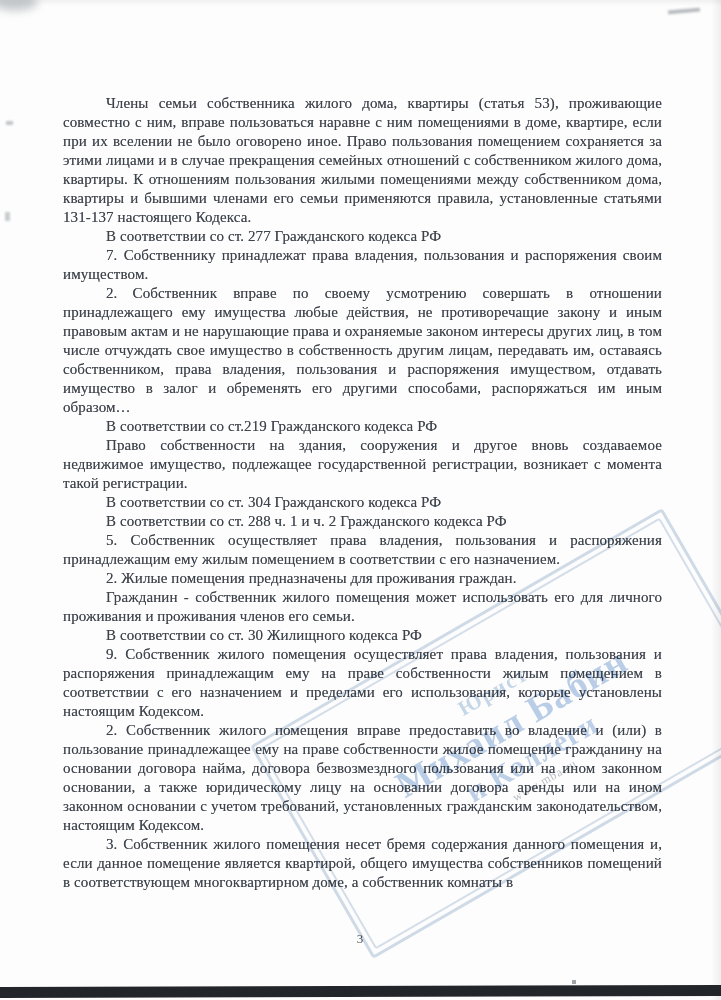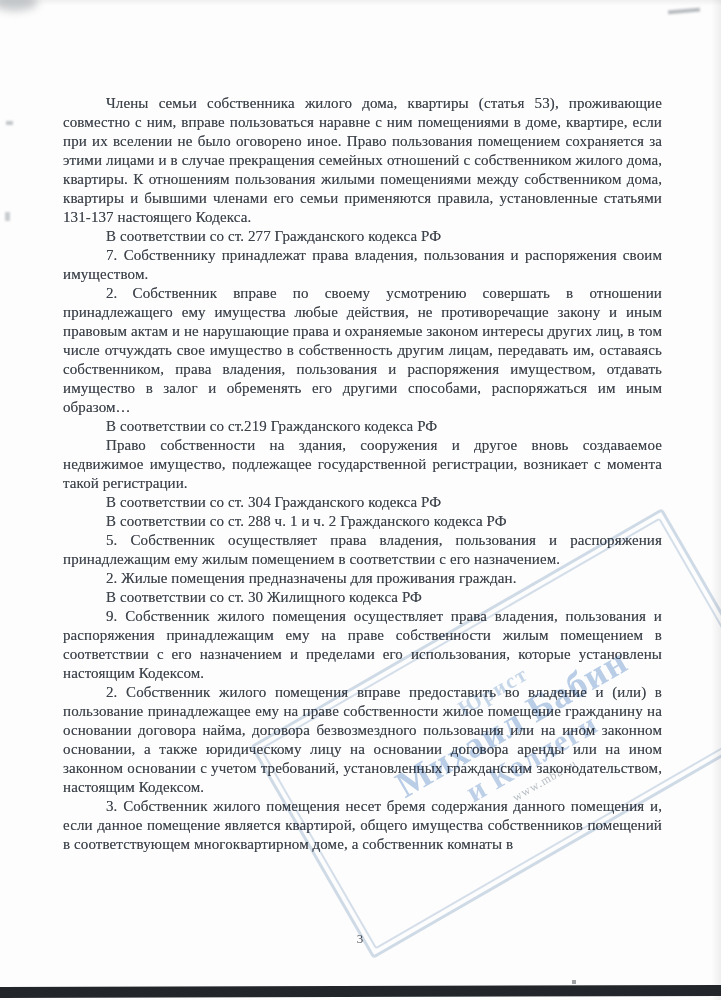--- a/index.html
+++ b/index.html
@@ -122,20 +122,21 @@
       <p>Члены семьи собственника жилого дома, квартиры (статья 53), проживающие совместно с ним, вправе пользоваться наравне с ним помещениями в доме, квартире, если при их вселении не было оговорено иное. Право пользования помещением сохраняется за этими лицами и в случае прекращения семейных отношений с собственником жилого дома, квартиры. К отношениям пользования жилыми помещениями между собственником дома, квартиры и бывшими членами его семьи применяются правила, установленные статьями 131-137 настоящего Кодекса.</p>
       <p>В соответствии со ст. 277 Гражданского кодекса РФ</p>
       <p>7. Собственнику принадлежат права владения, пользования и распоряжения своим имуществом.</p>
       <p>2. Собственник вправе по своему усмотрению совершать в отношении принадлежащего ему имущества любые действия, не противоречащие закону и иным правовым актам и не нарушающие права и охраняемые законом интересы других лиц, в том числе отчуждать свое имущество в собственность другим лицам, передавать им, оставаясь собственником, права владения, пользования и распоряжения имуществом, отдавать имущество в залог и обременять его другими способами, распоряжаться им иным образом…</p>
       <p>В соответствии со ст.219 Гражданского кодекса РФ</p>
       <p>Право собственности на здания, сооружения и другое вновь создаваемое недвижимое имущество, подлежащее государственной регистрации, возникает с момента такой регистрации.</p>
       <p>В соответствии со ст. 304 Гражданского кодекса РФ</p>
       <p>В соответствии со ст. 288 ч. 1 и ч. 2 Гражданского кодекса РФ</p>
       <p>5. Собственник осуществляет права владения, пользования и распоряжения принадлежащим ему жилым помещением в соответствии с его назначением.</p>
       <p>2. Жилые помещения предназначены для проживания граждан.</p>
+      <p>Гражданин - собственник жилого помещения может использовать его для личного проживания и проживания членов его семьи.</p>
       <p>В соответствии со ст. 30 Жилищного кодекса РФ</p>
       <p>9. Собственник жилого помещения осуществляет права владения, пользования и распоряжения принадлежащим ему на праве собственности жилым помещением в соответствии с его назначением и пределами его использования, которые установлены настоящим Кодексом.</p>
       <p>2. Собственник жилого помещения вправе предоставить во владение и (или) в пользование принадлежащее ему на праве собственности жилое помещение гражданину на основании договора найма, договора безвозмездного пользования или на ином законном основании, а также юридическому лицу на основании договора аренды или на ином законном основании с учетом требований, установленных гражданским законодательством, настоящим Кодексом.</p>
       <p>3. Собственник жилого помещения несет бремя содержания данного помещения и, если данное помещение является квартирой, общего имущества собственников помещений в соответствующем многоквартирном доме, а собственник комнаты в</p>
     </div>
 
   <div class="page-number">3</div>
 
   <div class="watermark">
     <div class="inner">

